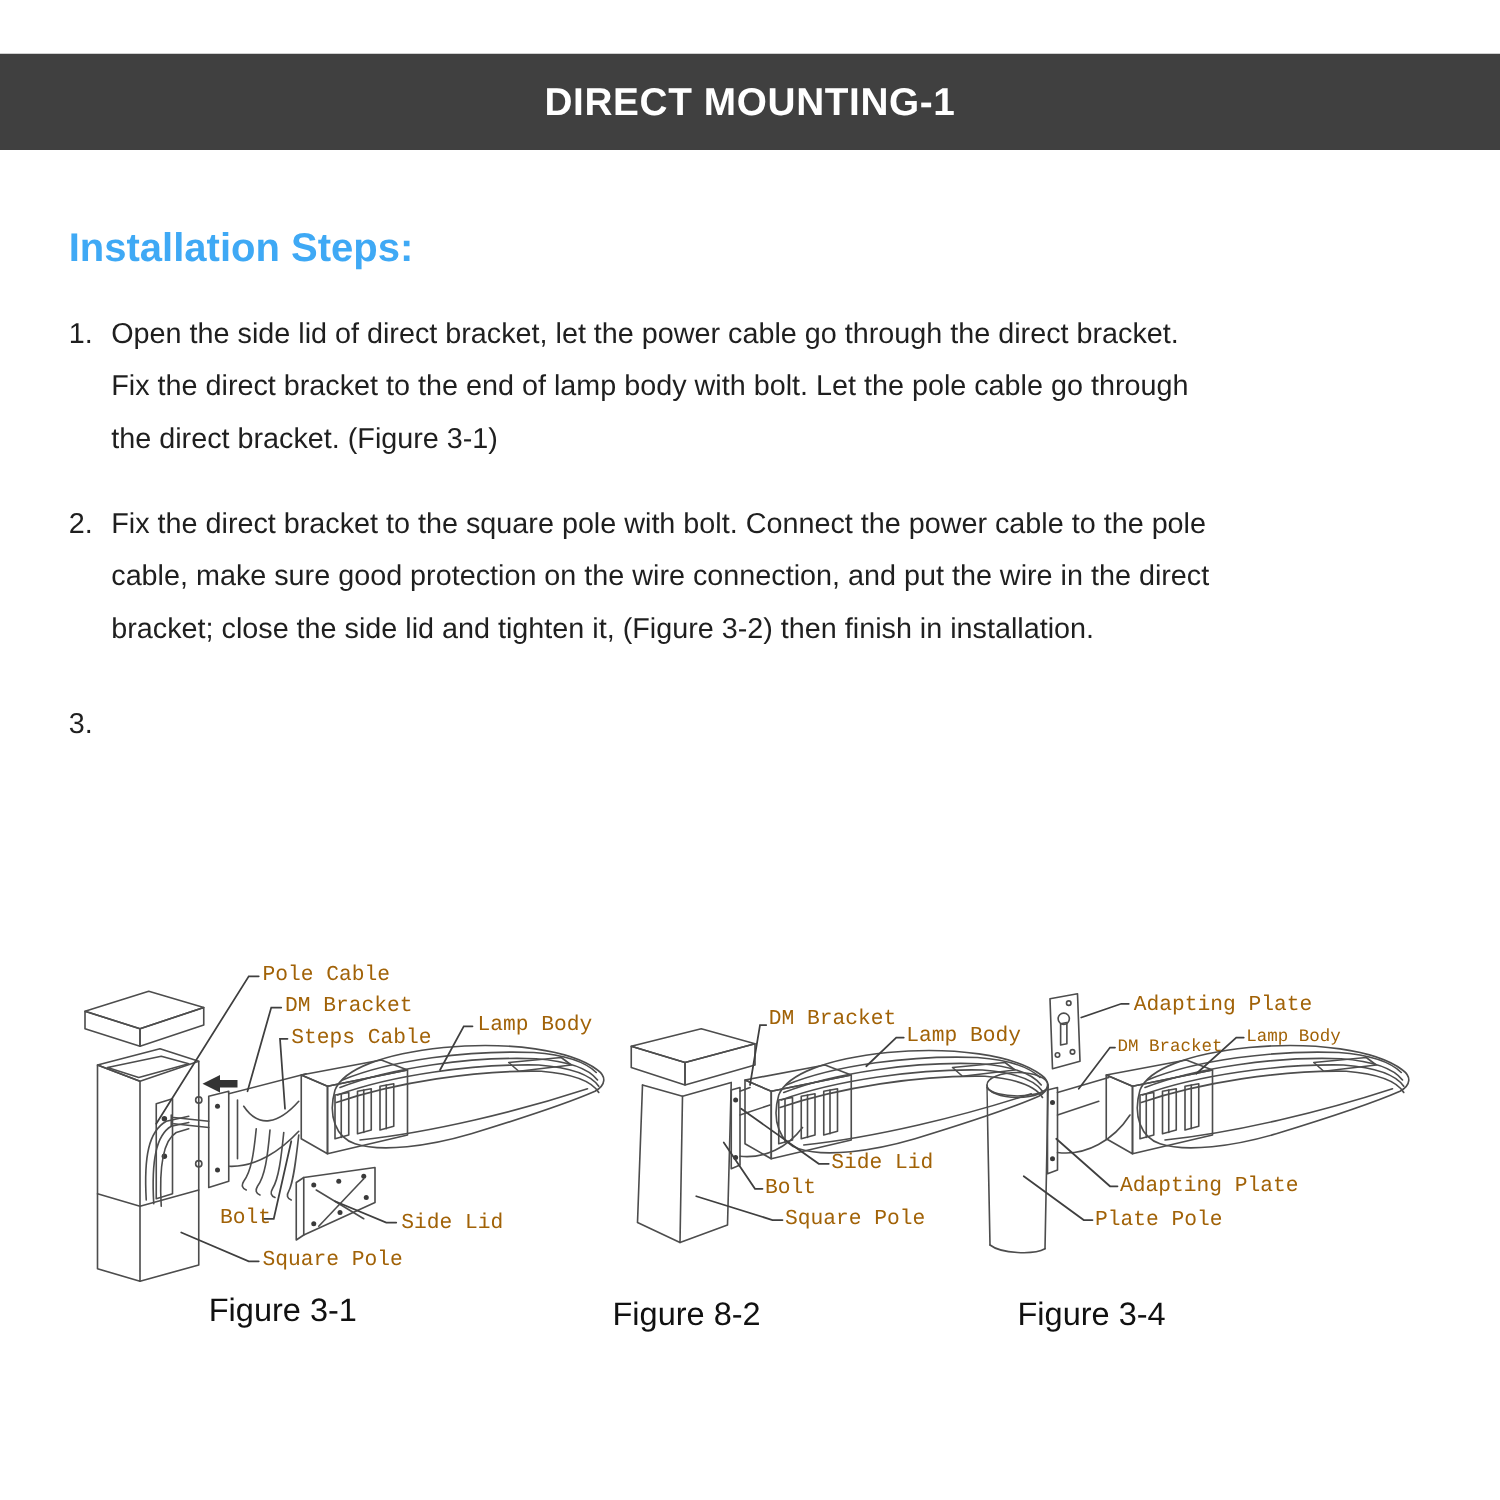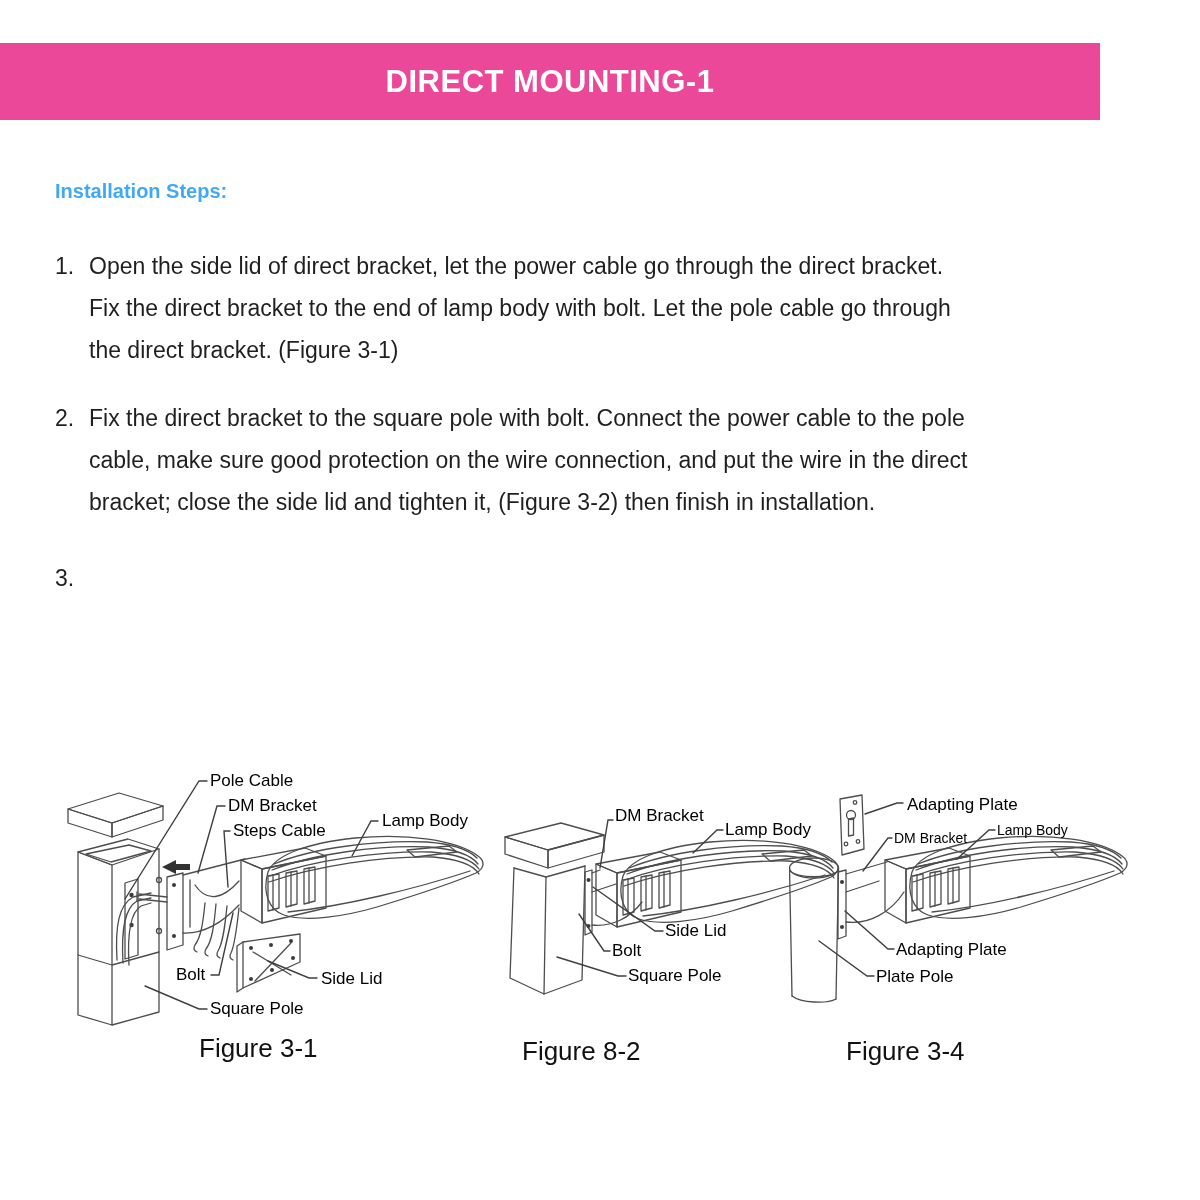--- a/index.html
+++ b/index.html
@@ -1,47 +1,47 @@
 <!DOCTYPE html>
 <html><head>
 <meta charset="utf-8">
 <style>
   html,body{margin:0;padding:0;}
   body{
     width:1200px;height:1200px;position:relative;background:#ffffff;
     font-family:"Liberation Sans", sans-serif;overflow:hidden;
   }
   .header-bar{
-    position:absolute;left:0;top:43px;width:1100px;height:77px;
-    background:#ec4899;display:flex;align-items:center;justify-content:center;
+    position:absolute;left:0;top:43px;width:1200px;height:77px;
+    background:#404040;display:flex;align-items:center;justify-content:center;
   }
   .header-title{
     color:#ffffff;font-size:31px;font-weight:bold;letter-spacing:.5px;
   }
   .section-heading{
     position:absolute;left:55px;top:180px;
-    font-size:20px;font-weight:bold;color:#3FA9F5;
+    font-size:32px;font-weight:bold;color:#3FA9F5;
   }
   .steps{
     position:absolute;left:55px;top:245px;width:1100px;
     font-size:23px;line-height:42px;color:#1f1f1f;
   }
   .step{position:relative;padding-left:34px;}
   .step-num{position:absolute;left:0;top:0;}
   .step.s1{margin-bottom:26px;}
   .step.s2{margin-bottom:34px;}
   .figure{position:absolute;}
   .figure svg{position:absolute;left:0;top:0;}
   .fig-label{
-    position:absolute;white-space:nowrap;color:#000000;
-    font-size:17px;line-height:20px;
+    position:absolute;white-space:nowrap;color:#a16207;
+    font-size:17px;line-height:20px;font-family:Liberation Mono, monospace;
   }
   .fig-label.small{font-size:14px;line-height:17px;}
   .fig-caption{
-    position:absolute;white-space:nowrap;color:#111111;font-size:26px;margin-left:32px;
+    position:absolute;white-space:nowrap;color:#111111;font-size:26px;
   }
   #fig1{left:55px;top:765px;width:445px;height:310px;}
   #fig2{left:490px;top:780px;width:350px;height:300px;}
   #fig3{left:789px;top:770px;width:365px;height:305px;}
   .art{stroke:#4d4d4d;stroke-width:1.3;fill:none;stroke-linecap:round;stroke-linejoin:round;}
   .leader{stroke:#3f3f3f;stroke-width:1.4;fill:none;stroke-linecap:round;}
   .dot{fill:#3a3a3a;stroke:none;}
   .solid{fill:#333333;stroke:none;}
 </style>
 </head>

